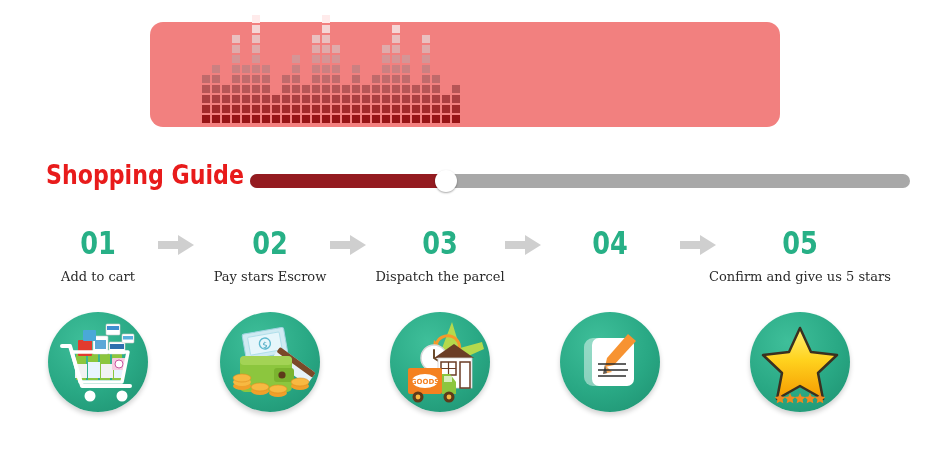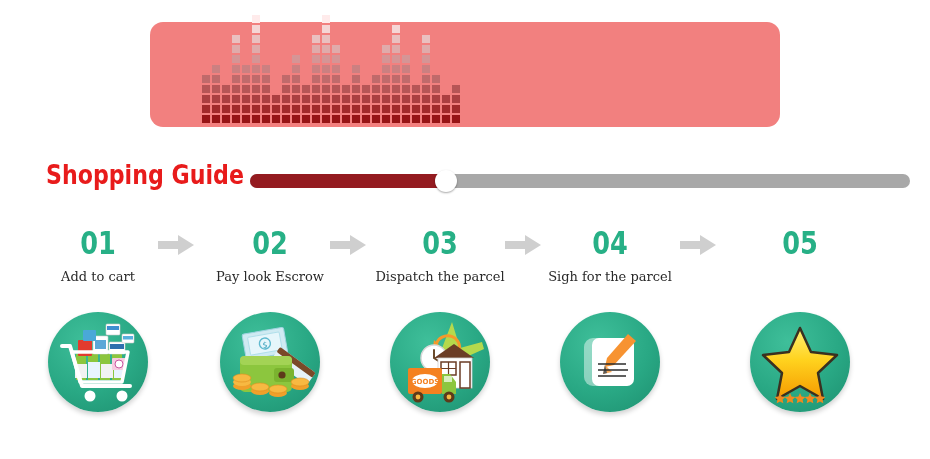--- a/index.html
+++ b/index.html
@@ -331,23 +331,23 @@
 
   <div class="steps">
 
     <div class="step-num" style="left:38px;">01</div>
     <div class="step-num" style="left:210px;">02</div>
     <div class="step-num" style="left:380px;">03</div>
     <div class="step-num" style="left:550px;">04</div>
     <div class="step-num" style="left:740px;">05</div>
 
     <div class="step-label" style="left:-17px;">Add to cart</div>
-    <div class="step-label" style="left:155px;">Pay look Escrow</div>
+    <div class="step-label" style="left:155px;">Pay stars Escrow</div>
     <div class="step-label" style="left:325px;">Dispatch the parcel</div>
-    <div class="step-label" style="left:495px;">Sigh for the parcel</div>
+    <div class="step-label" style="left:685px;">Confirm and give us 5 stars</div>
 
     <div class="arrow" style="left:158px;">
       <svg width="36" height="20" viewBox="0 0 36 20">
           <path d="M0 6 H20 V0 L36 10 L20 20 V14 H0 Z" fill="#CFCFCF"></path>
         </svg>
     </div>
     <div class="arrow" style="left:330px;">
       <svg width="36" height="20" viewBox="0 0 36 20">
           <path d="M0 6 H20 V0 L36 10 L20 20 V14 H0 Z" fill="#CFCFCF"></path>
         </svg>

